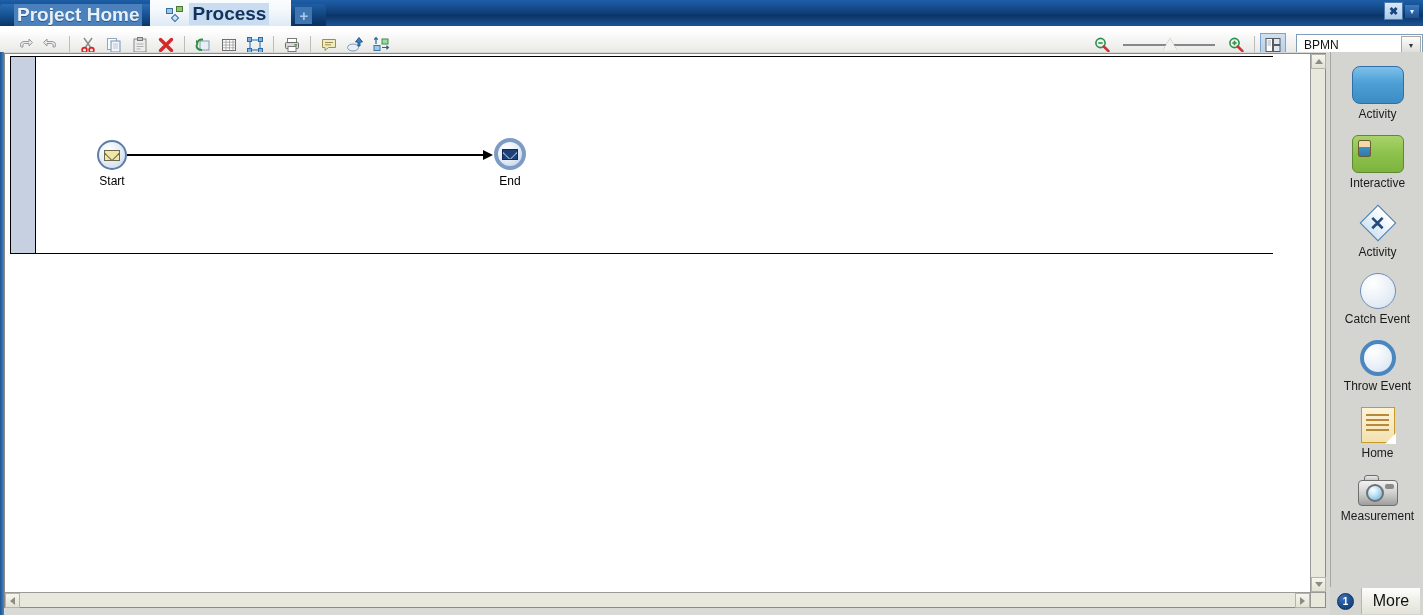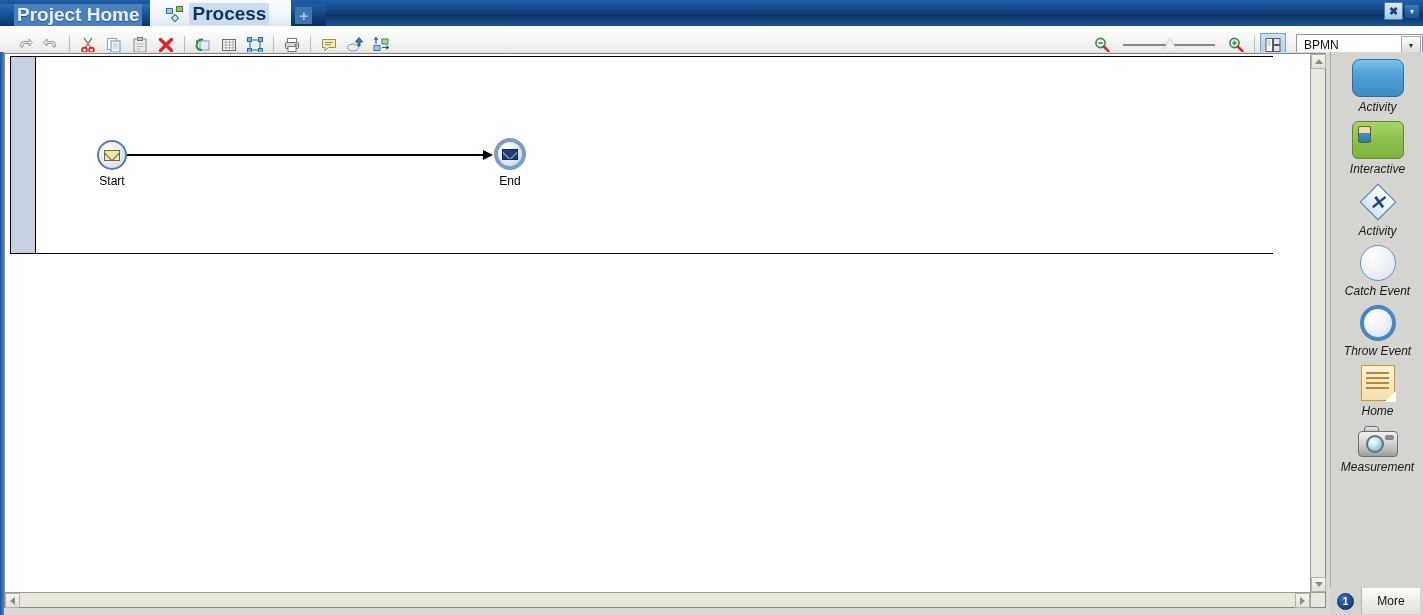--- a/index.html
+++ b/index.html
@@ -321,22 +321,21 @@
     width: 93px; height: 563px;
     background: #d4d4d0;
     border-left: 1px solid #a6a6a2;
     box-sizing: border-box;
   }
   .pal-item {
     width: 93px;
     display: flex;
     flex-direction: column;
     align-items: center;
-    padding-top: 7px;
-    font-style: italic;
+    padding-top: 14px;
   }
   .pal-label {
     font-size: 12px;
     color: #1a1a1a;
     margin-top: 3px;
     white-space: nowrap;
   }
   .shape-activity {
     width: 52px; height: 38px;
     border-radius: 8px;
@@ -468,21 +467,21 @@
     margin-left: 7px;
     border: 1px solid #0e2f5c;
     box-sizing: border-box;
   }
   .more-btn {
     margin-left: 7px;
     width: 58px; height: 26px;
     background: linear-gradient(to bottom, #fdfdfc 0%, #efefe8 50%, #e2e2d8 100%);
     border-left: 1px solid #b6b6ac;
     display: flex; align-items: center; justify-content: center;
-    font-size: 12px; color: #111;
+    font-size: 16px; color: #111;
   }
   .wa-leftedge {
     position: absolute; left: 0; top: 0;
     width: 4px; height: 563px;
     background: linear-gradient(to right, #1b5191, #4a86c4);
   }
 </style>
 </head>
 <body>
 

